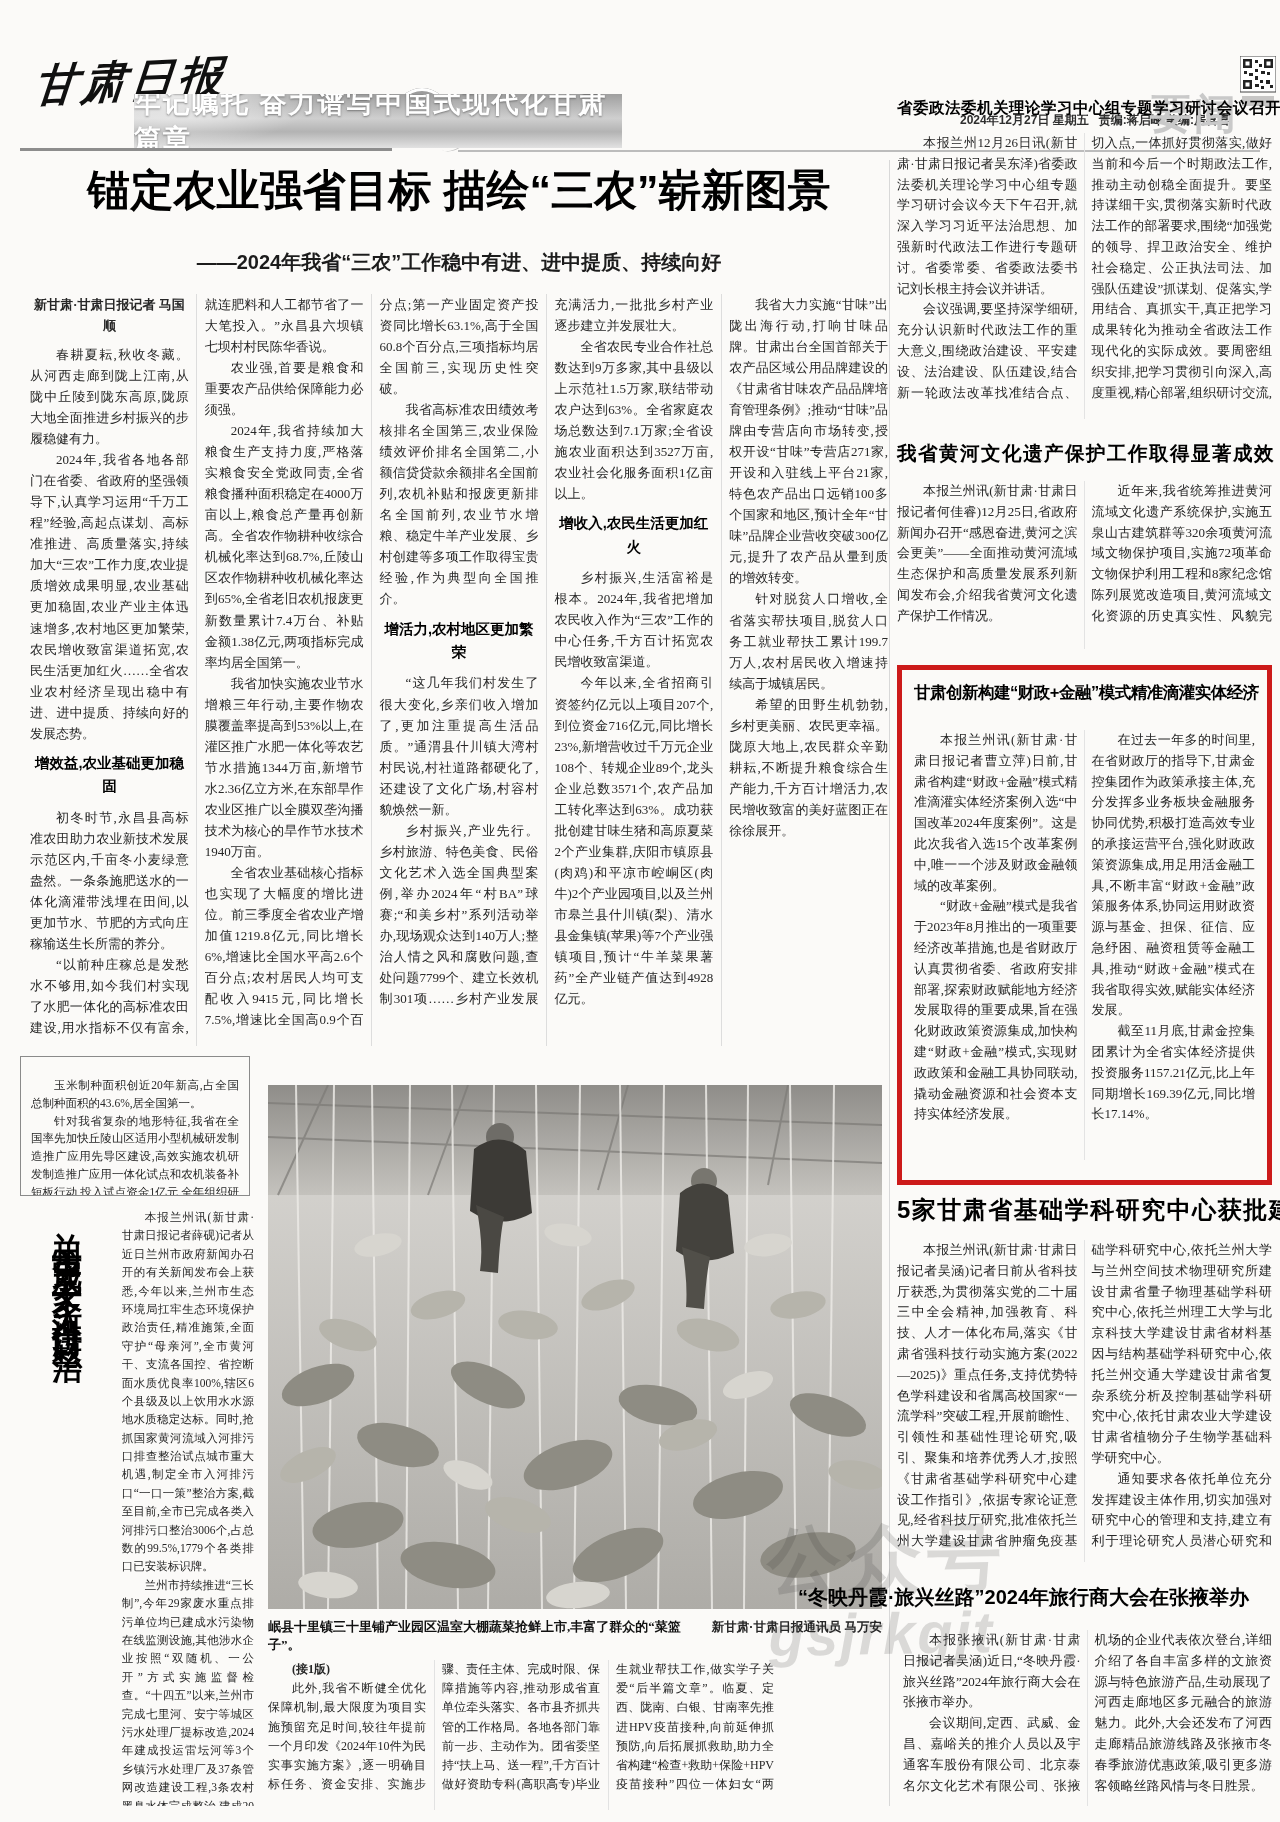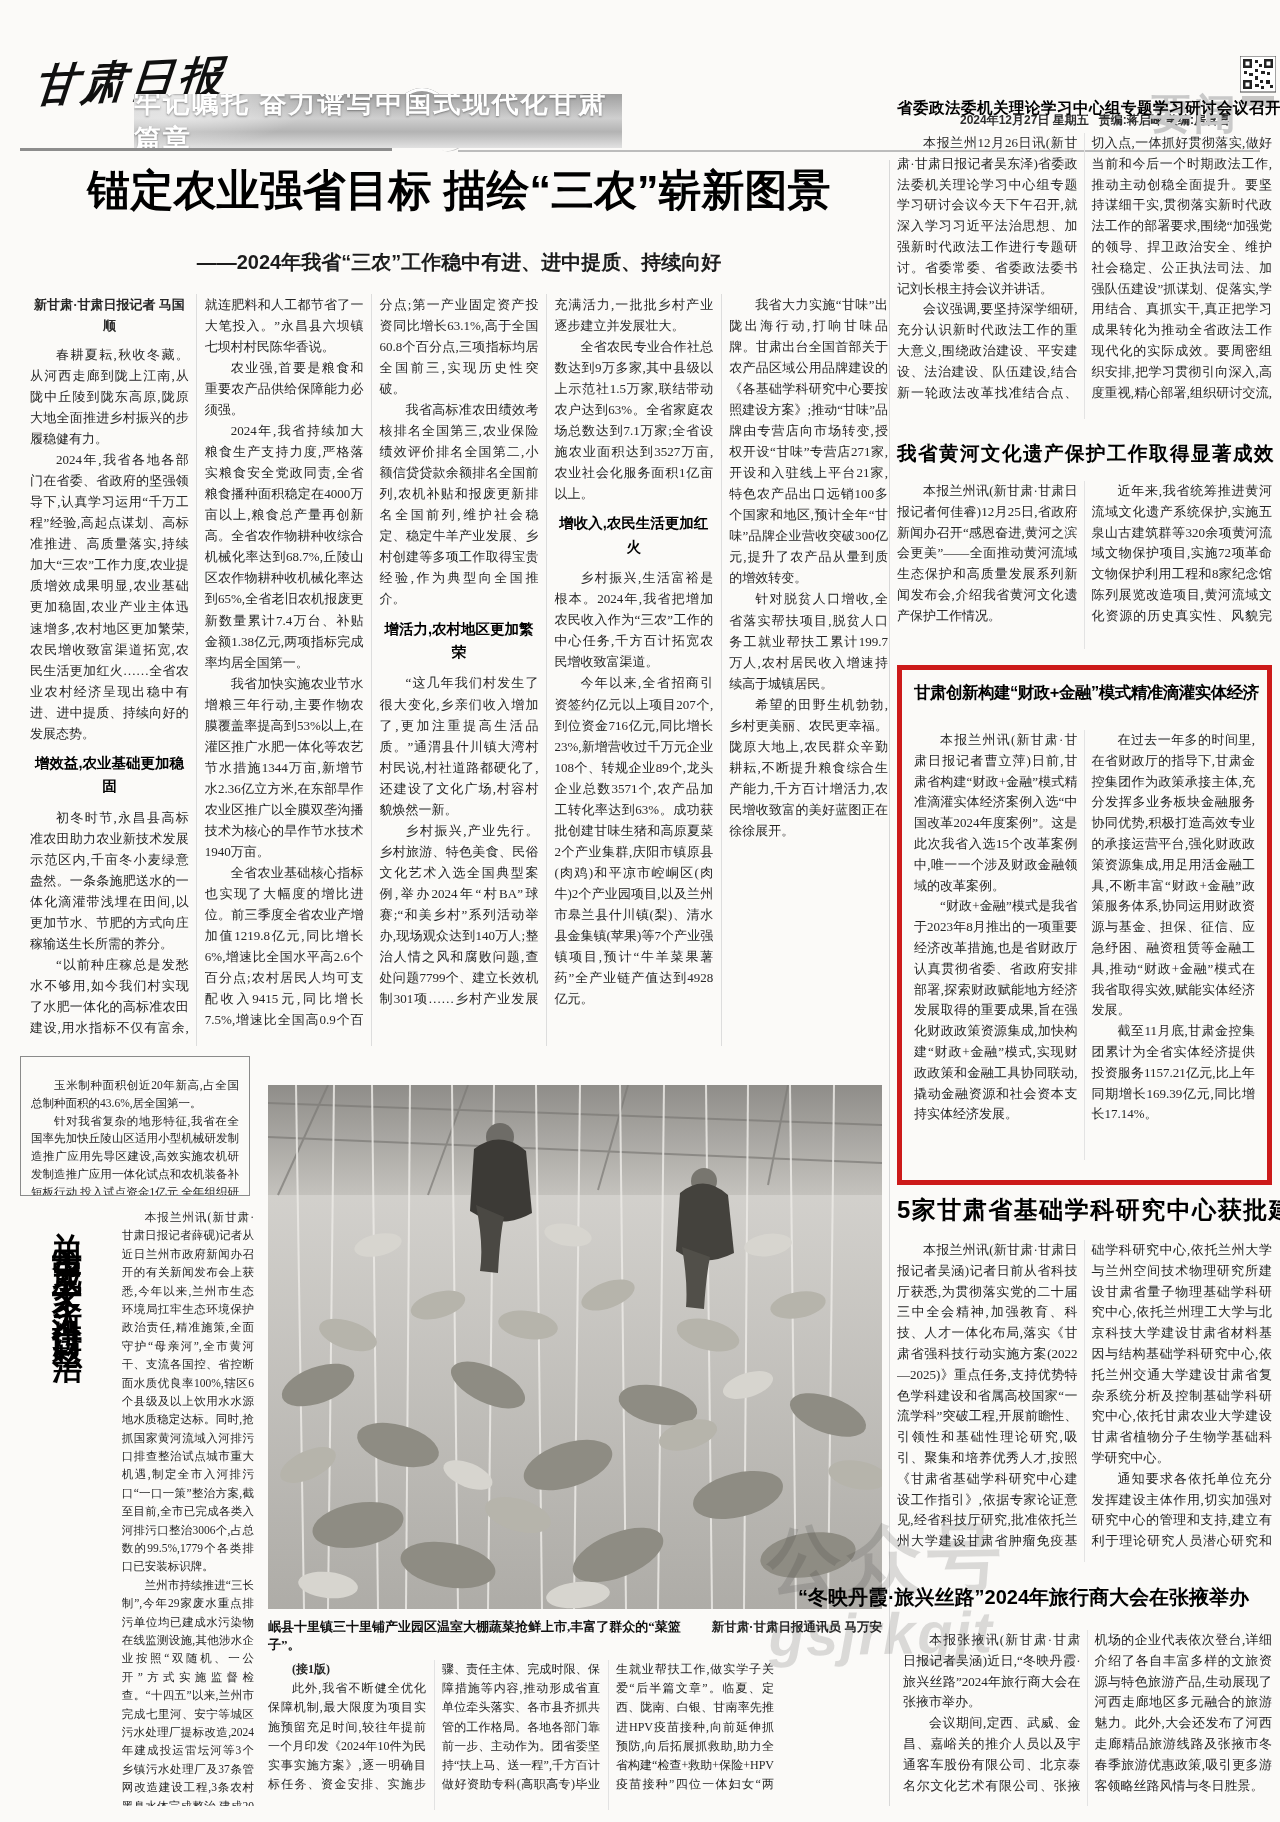--- a/index.html
+++ b/index.html
@@ -136,29 +136,29 @@
       <p class="byline">新甘肃·甘肃日报记者 马国顺</p>
       <p>春耕夏耘,秋收冬藏。从河西走廊到陇上江南,从陇中丘陵到陇东高原,陇原大地全面推进乡村振兴的步履稳健有力。</p>
       <p>2024年,我省各地各部门在省委、省政府的坚强领导下,认真学习运用“千万工程”经验,高起点谋划、高标准推进、高质量落实,持续加大“三农”工作力度,农业提质增效成果明显,农业基础更加稳固,农业产业主体迅速增多,农村地区更加繁荣,农民增收致富渠道拓宽,农民生活更加红火……全省农业农村经济呈现出稳中有进、进中提质、持续向好的发展态势。</p>
       <div class="subhead">增效益,农业基础更加稳固</div>
       <p>初冬时节,永昌县高标准农田助力农业新技术发展示范区内,千亩冬小麦绿意盎然。一条条施肥送水的一体化滴灌带浅埋在田间,以更加节水、节肥的方式向庄稼输送生长所需的养分。</p>
       <p>“以前种庄稼总是发愁水不够用,如今我们村实现了水肥一体化的高标准农田建设,用水指标不仅有富余,就连肥料和人工都节省了一大笔投入。”永昌县六坝镇七坝村村民陈华香说。</p>
       <p>农业强,首要是粮食和重要农产品供给保障能力必须强。</p>
       <p>2024年,我省持续加大粮食生产支持力度,严格落实粮食安全党政同责,全省粮食播种面积稳定在4000万亩以上,粮食总产量再创新高。全省农作物耕种收综合机械化率达到68.7%,丘陵山区农作物耕种收机械化率达到65%,全省老旧农机报废更新数量累计7.4万台、补贴金额1.38亿元,两项指标完成率均居全国第一。</p>
       <p>我省加快实施农业节水增粮三年行动,主要作物农膜覆盖率提高到53%以上,在灌区推广水肥一体化等农艺节水措施1344万亩,新增节水2.36亿立方米,在东部旱作农业区推广以全膜双垄沟播技术为核心的旱作节水技术1940万亩。</p>
       <p>全省农业基础核心指标也实现了大幅度的增比进位。前三季度全省农业产增加值1219.8亿元,同比增长6%,增速比全国水平高2.6个百分点;农村居民人均可支配收入9415元,同比增长7.5%,增速比全国高0.9个百分点;第一产业固定资产投资同比增长63.1%,高于全国60.8个百分点,三项指标均居全国前三,实现历史性突破。</p>
-      <p>我省高标准农田绩效考核排名全国第三,农业保险绩效评价排名全国第二,小额信贷贷款余额排名全国前列,农机补贴和报废更新排名全国前列,维护社会稳定、稳定牛羊产业发展、乡村创建等多项工作取得宝贵经验,作为典型向全国推介。</p>
+      <p>我省高标准农田绩效考核排名全国第三,农业保险绩效评价排名全国第二,小额信贷贷款余额排名全国前列,农机补贴和报废更新排名全国前列,农业节水增粮、稳定牛羊产业发展、乡村创建等多项工作取得宝贵经验,作为典型向全国推介。</p>
       <div class="subhead">增活力,农村地区更加繁荣</div>
       <p>“这几年我们村发生了很大变化,乡亲们收入增加了,更加注重提高生活品质。”通渭县什川镇大湾村村民说,村社道路都硬化了,还建设了文化广场,村容村貌焕然一新。</p>
       <p>乡村振兴,产业先行。乡村旅游、特色美食、民俗文化艺术入选全国典型案例,举办2024年“村BA”球赛;“和美乡村”系列活动举办,现场观众达到140万人;整治人情之风和腐败问题,查处问题7799个、建立长效机制301项……乡村产业发展充满活力,一批批乡村产业逐步建立并发展壮大。</p>
       <p>全省农民专业合作社总数达到9万多家,其中县级以上示范社1.5万家,联结带动农户达到63%。全省家庭农场总数达到7.1万家;全省设施农业面积达到3527万亩,农业社会化服务面积1亿亩以上。</p>
       <div class="subhead">增收入,农民生活更加红火</div>
       <p>乡村振兴,生活富裕是根本。2024年,我省把增加农民收入作为“三农”工作的中心任务,千方百计拓宽农民增收致富渠道。</p>
       <p>今年以来,全省招商引资签约亿元以上项目207个,到位资金716亿元,同比增长23%,新增营收过千万元企业108个、转规企业89个,龙头企业总数3571个,农产品加工转化率达到63%。成功获批创建甘味生猪和高原夏菜2个产业集群,庆阳市镇原县(肉鸡)和平凉市崆峒区(肉牛)2个产业园项目,以及兰州市皋兰县什川镇(梨)、清水县金集镇(苹果)等7个产业强镇项目,预计“牛羊菜果薯药”全产业链产值达到4928亿元。</p>
-      <p>我省大力实施“甘味”出陇出海行动,打响甘味品牌。甘肃出台全国首部关于农产品区域公用品牌建设的《各基础学科研究中心要按照建设方案》;推动“甘味”品牌由专营店向市场转变,授权开设“甘味”专营店271家,开设和入驻线上平台21家,特色农产品出口远销100多个国家和地区,预计全年“甘味”品牌企业营收突破300亿元,提升了农产品从量到质的增效转变。</p>
+      <p>我省大力实施“甘味”出陇出海行动,打响甘味品牌。甘肃出台全国首部关于农产品区域公用品牌建设的《甘肃省甘味农产品品牌培育管理条例》;推动“甘味”品牌由专营店向市场转变,授权开设“甘味”专营店271家,开设和入驻线上平台21家,特色农产品出口远销100多个国家和地区,预计全年“甘味”品牌企业营收突破300亿元,提升了农产品从量到质的增效转变。</p>
       <p>针对脱贫人口增收,全省落实帮扶项目,脱贫人口务工就业帮扶工累计199.7万人,农村居民收入增速持续高于城镇居民。</p>
       <p>希望的田野生机勃勃,乡村更美丽、农民更幸福。陇原大地上,农民群众辛勤耕耘,不断提升粮食综合生产能力,千方百计增活力,农民增收致富的美好蓝图正在徐徐展开。</p>
     </div>
   </section>
 
   <div class="boxed-tail">
     <p>玉米制种面积创近20年新高,占全国总制种面积的43.6%,居全国第一。</p>
     <p>针对我省复杂的地形特征,我省在全国率先加快丘陵山区适用小型机械研发制造推广应用先导区建设,高效实施农机研发制造推广应用一体化试点和农机装备补短板行动,投入试点资金1亿元,全年组织研发各类新机具39种,全省农作物耕种收综合机械化率达到</p>
   </div>
 

